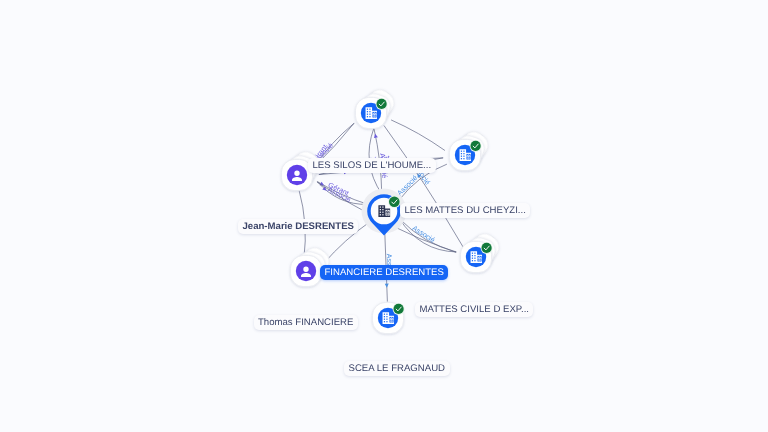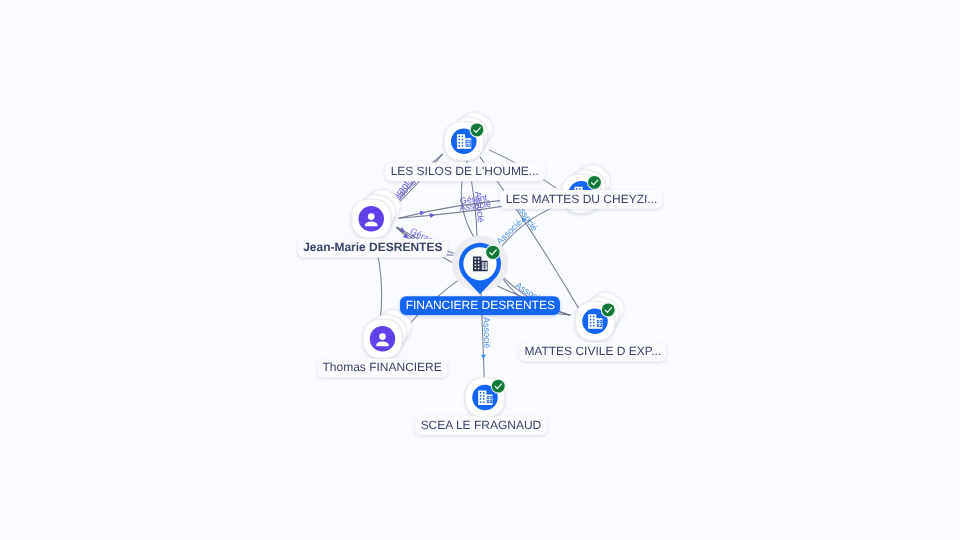--- a/index.html
+++ b/index.html
@@ -1,21 +1,21 @@
 <!DOCTYPE html>
 <html><head>
 <meta charset="utf-8">
 <style>
 html,body{margin:0;padding:0;}
 body{width:768px;height:432px;background:#fafbfe;font-family:"Liberation Sans",sans-serif;overflow:hidden;
   -webkit-font-smoothing:antialiased;text-rendering:geometricPrecision;}
 .stage{position:relative;width:768px;height:432px;background:#fafbfe;}
 svg.graph{position:absolute;left:0;top:0;width:768px;height:432px;display:block;}
 .nodelabel{position:absolute;background:#fbfbfd;border-radius:5px;color:#3b4468;font-size:9.6px;white-space:nowrap;
-  padding:0 4.5px;height:15px;box-sizing:border-box;box-shadow:0 1px 3px rgba(70,80,130,.16);line-height:15px;}
+  padding:0 4.5px;height:15px;box-sizing:border-box;box-shadow:0 1px 3px rgba(70,80,130,.16);line-height:15px;margin-top:28px;}
 .nodelabel.selected{background:#1565f5;color:#ffffff;box-shadow:0 1px 3px rgba(21,101,245,.30);}
 </style>
 </head>
 <body>
 
 <div class="stage">
   <svg class="graph" viewBox="0 0 768 432">
     <defs>
       <filter id="cardshadow" x="-40%" y="-40%" width="180%" height="180%">
         <feDropShadow dx="0" dy="0.7" stdDeviation="1.1" flood-color="#7b86a8" flood-opacity="0.30"></feDropShadow>
@@ -267,20 +267,20 @@
           <g>
             <circle cx="398.6" cy="308.9" r="6" fill="#e6f4ea"></circle>
             <circle cx="398.6" cy="308.9" r="5.1" fill="#12793a"></circle>
             <path d="M 396.1971153846154 309.1451923076923 L 397.8644230769231 310.9105769230769 L 401.19903846153846 307.0855769230769" fill="none" stroke="#ffffff" stroke-width="0.931730769230769" stroke-linecap="round" stroke-linejoin="round"></path>
           </g>
         </g>
       </g>
   </svg>
   <div id="label-layer">
       <div class="nodelabel" style="left: 308px; top: 129.5px;">LES SILOS DE L'HOUME...</div>
-      <div class="nodelabel" style="left: 400px; top: 152px;">LES MATTES DU CHEYZI...</div>
+      <div class="nodelabel" style="left: 400px; top: 175px;">LES MATTES DU CHEYZI...</div>
       <div class="nodelabel" style="left: 238px; top: 190.5px; font-weight: bold;">Jean-Marie DESRENTES</div>
       <div class="nodelabel selected" style="left: 320px; top: 236.5px;">FINANCIERE DESRENTES</div>
       <div class="nodelabel" style="left: 415px; top: 273.5px;">MATTES CIVILE D EXP...</div>
       <div class="nodelabel" style="left: 253.5px; top: 286.5px;">Thomas FINANCIERE</div>
-      <div class="nodelabel" style="left: 332px; top: 332.5px;">SCEA LE FRAGNAUD</div>
+      <div class="nodelabel" style="left: 344px; top: 332.5px;">SCEA LE FRAGNAUD</div>
     </div>
 </div>
 
 </body></html>

